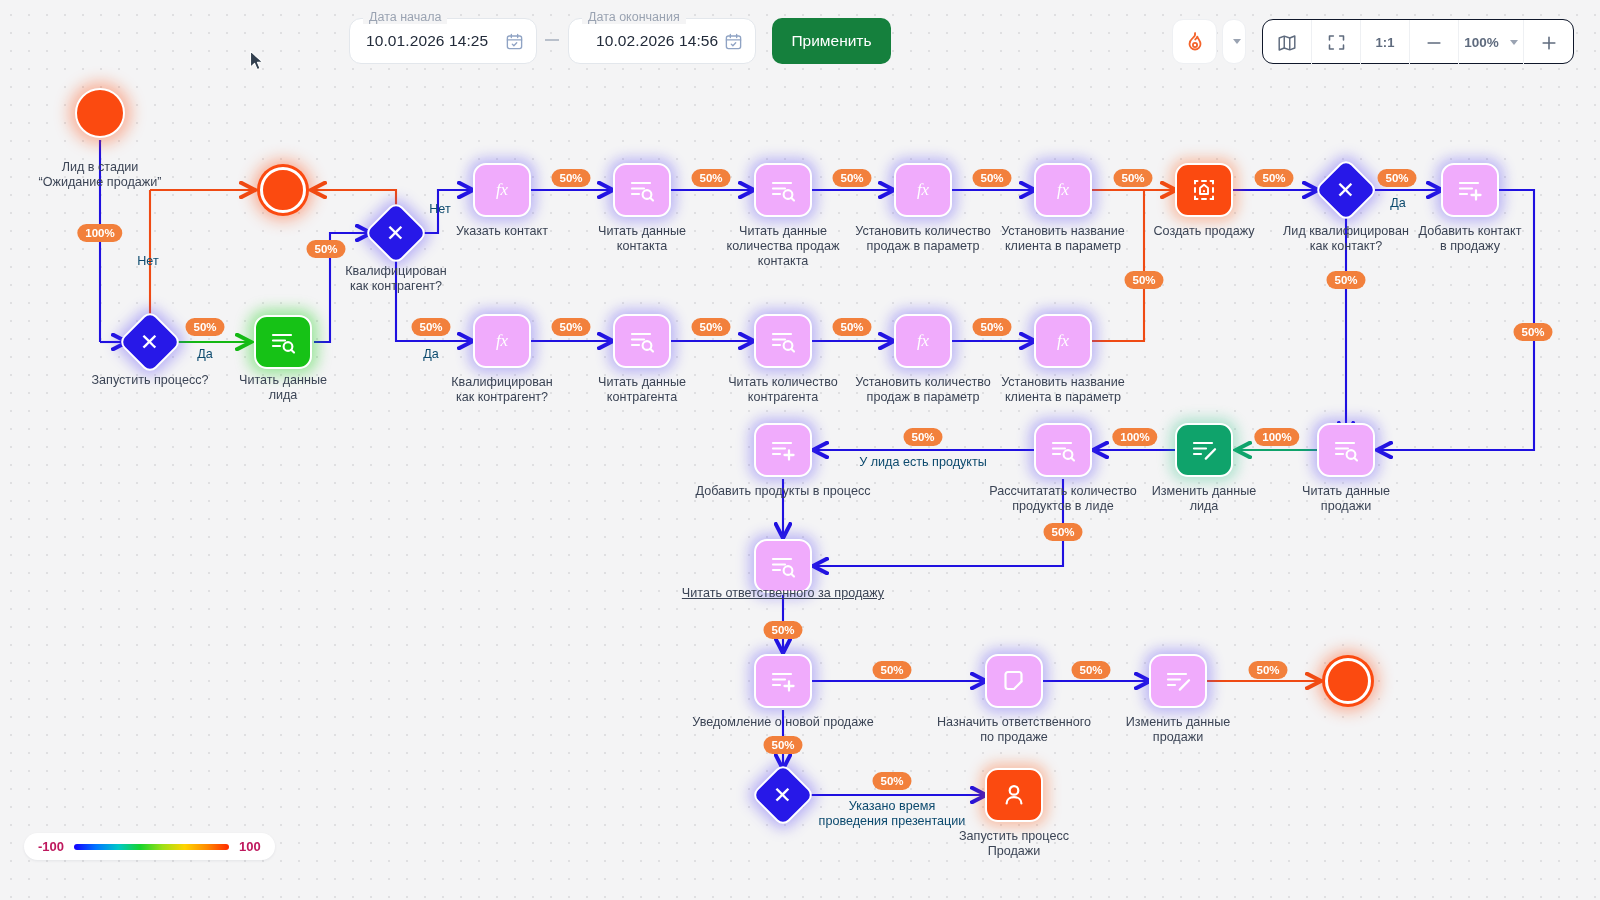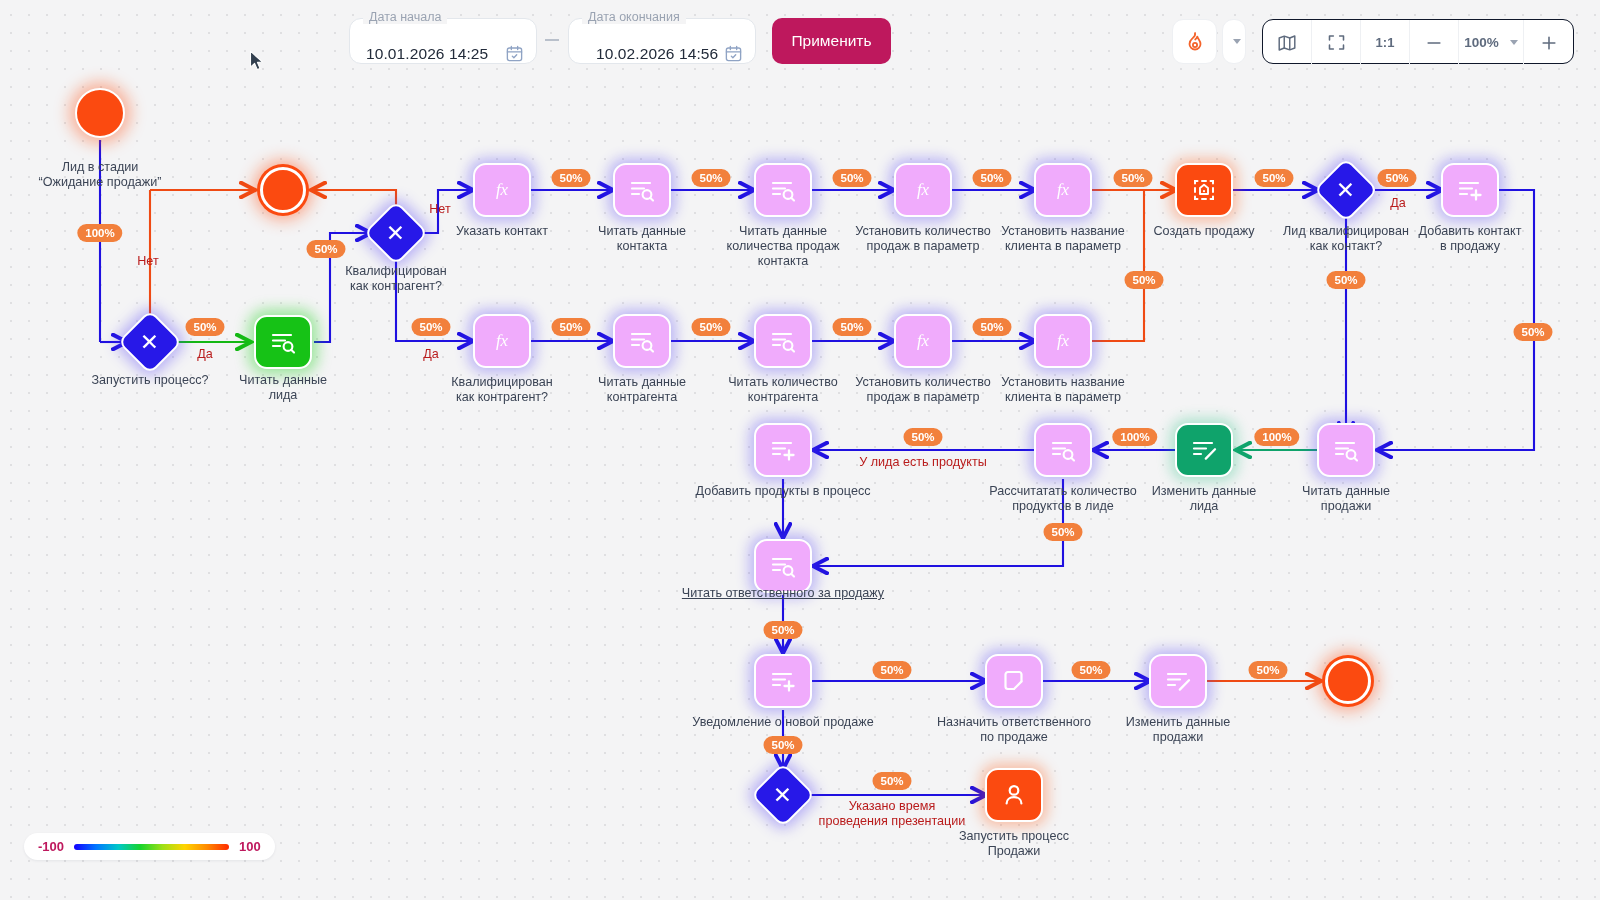--- a/index.html
+++ b/index.html
@@ -28,34 +28,34 @@
     background:#fff; border-radius:21px; border:1px solid #eceef1;
     display:flex; align-items:center; padding:0 14px 0 18px;
     font-size:14.5px; color:#2f3a4c; box-shadow:0 1px 2px rgba(20,30,60,.05);
   }
   .tb-select .lbl{ flex:1; white-space:nowrap; }
   .caret{ width:0;height:0;border-left:4.5px solid transparent;border-right:4.5px solid transparent;
           border-top:5.5px solid #9aa3b2; margin-left:6px;}
   .field{
     position:absolute; top:18px; height:46px; background:#fff;
     border:1px solid #e3e7ec; border-radius:12px;
-    display:flex; align-items:flex-end; padding:0 12px 0 16px;
+    display:flex; align-items:center; padding:0 12px 0 16px;
   }
   .field .val{ font-size:15.5px; color:#222b3a; flex:1; letter-spacing:.1px;}
   .field .flabel{
     position:absolute; top:-9px; left:13px; background:#f4f4f5; padding:0 6px;
     font-size:12.5px; color:#9aa3b2;
   }
   #f-start{ left:349px; width:188px; }
   #f-end{ left:568px; width:188px;padding-left:27px; }
   .dash{ position:absolute; left:545px; top:39px; width:14px; height:1.5px; background:#b9c0cb;}
   .cal{ width:19px;height:19px; flex:none; }
   .btn-apply{
     position:absolute; left:772px; top:18px; width:119px; height:46px;
-    background:#be185d; color:#fff; border:none; border-radius:10px;
+    background:#15803d; color:#fff; border:none; border-radius:10px;
     font-size:15.5px; font-family:inherit; cursor:pointer;
   }
   .icobox{
     position:absolute; background:#fff; border-radius:11px;
     display:flex; align-items:center; justify-content:center;
     border:1px solid #eef0f3;
   }
   #fire-btn{ left:1172px; top:19px; width:45px; height:45px; }
   #fire-caret{ left:1222px; top:19px; width:24px; height:45px; }
   #zoomgroup{
@@ -105,21 +105,21 @@
     box-shadow:0 0 0 3px #fb4a10, 0 0 16px 7px rgba(255,80,20,.45);
   }
   .cap{
     position:absolute; text-align:center; font-size:12.6px; color:#3b4455;
     line-height:15px; white-space:pre; pointer-events:none;
   }
   .badge{
     position:absolute; background:#f2803c; color:#fff; font-size:11.5px; font-weight:bold;
     border-radius:9px; padding:3px 8px; line-height:12px; white-space:nowrap;
   }
-  .elbl{ position:absolute; font-size:12.6px; color:#b91c1c; white-space:pre; text-align:center; line-height:15px;}
+  .elbl{ position:absolute; font-size:12.6px; color:#0c4a6e; white-space:pre; text-align:center; line-height:15px;}
   svg.ic{ display:block; }
 </style>
 </head>
 <body>
 
 <div id="canvas"></div>
 
 <div id="graph">
   <svg id="edges" width="1600" height="900" style="position:absolute;left:0;top:0">
     <defs>

